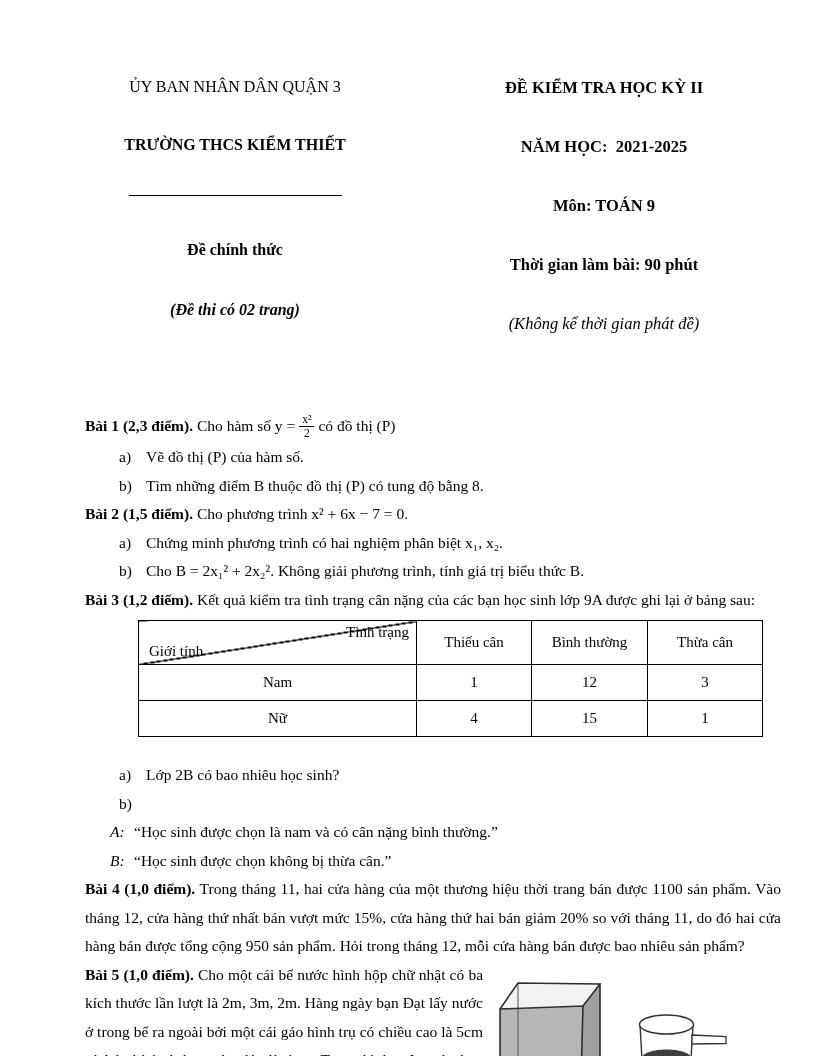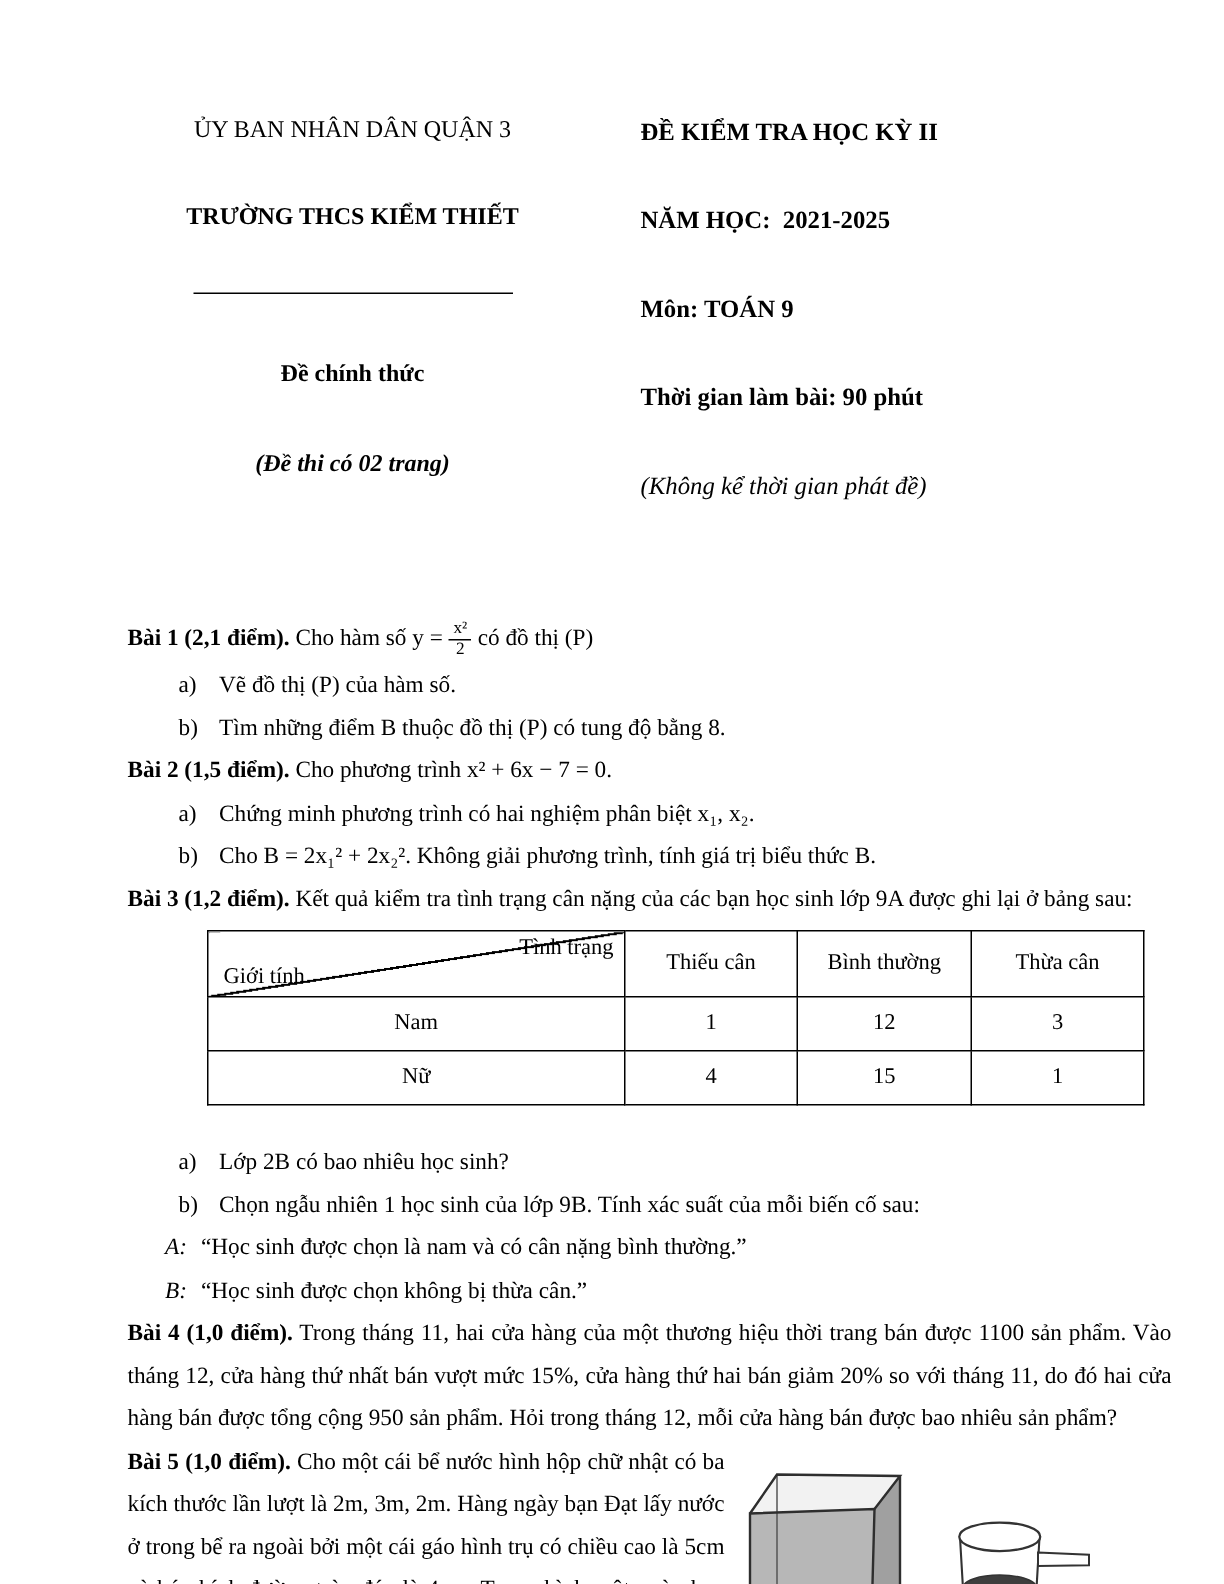--- a/index.html
+++ b/index.html
@@ -12,21 +12,21 @@
     overflow:hidden;
     box-sizing:border-box;
     margin-left:25px;
   }
   .bold{font-weight:bold;}
   .italic{font-style:italic;}
 
   
   .doc-header{display:flex;padding:40px 60px 0 60px;}
   .header-left{width:300px;text-align:center;}
-  .header-right{flex:1;padding-left:42px;text-align:left;}
+  .header-right{flex:1;padding-left:42px;text-align:center;}
   .doc-header div{white-space:pre-wrap;}
   .hl{font-size:16px;line-height:22px;}
   .hr-line{font-size:16.5px;line-height:23px;}
   .issuer-underline{width:213px;border-bottom:1.4px solid #000;margin:3px auto 6px auto;}
   .hl-sub{font-size:16px;line-height:24px;}
 
   
   .doc-body{margin:38px 60px 0 60px;}
   .line{line-height:28.5px;}
   p.qline{margin:0;text-align:justify;}
@@ -81,21 +81,21 @@
       <div class="hr-line bold">ĐỀ KIỂM TRA HỌC KỲ II</div>
       <div class="hr-line bold">NĂM HỌC:  2021-2025</div>
       <div class="hr-line bold">Môn: TOÁN 9</div>
       <div class="hr-line bold">Thời gian làm bài: 90 phút</div>
       <div class="hr-line italic">(Không kể thời gian phát đề)</div>
     </div>
   </header>
 
   <main class="doc-body">
 
-    <p class="qline q1-head"><b>Bài 1 (2,1 điểm).</b>
+    <p class="qline q1-head"><b>Bài 1 (2,3 điểm).</b>
       <span>Cho hàm số y =</span><span class="frac"><span class="num">x²</span><span class="den">2</span></span><span>có đồ thị (P)</span></p>
     <div class="item">
       <span class="marker">a)</span>
       <span>Vẽ đồ thị (P) của hàm số.</span>
     </div>
     <div class="item">
       <span class="marker">b)</span>
       <span>Tìm những điểm B thuộc đồ thị (P) có tung độ bằng 8.</span>
     </div>
 
@@ -136,21 +136,20 @@
       </tr>
     </tbody>
       </table>
 
     <div class="item after-table">
       <span class="marker">a)</span>
       <span>Lớp 2B có bao nhiêu học sinh?</span>
     </div>
     <div class="item">
       <span class="marker">b)</span>
-      <span>Chọn ngẫu nhiên 1 học sinh của lớp 9B. Tính xác suất của mỗi biến cố sau:</span>
     </div>
     <div class="event">
       <span class="marker">A:</span>
       <span>“Học sinh được chọn là nam và có cân nặng bình thường.”</span>
     </div>
     <div class="event">
       <span class="marker">B:</span>
       <span>“Học sinh được chọn không bị thừa cân.”</span>
     </div>
 

